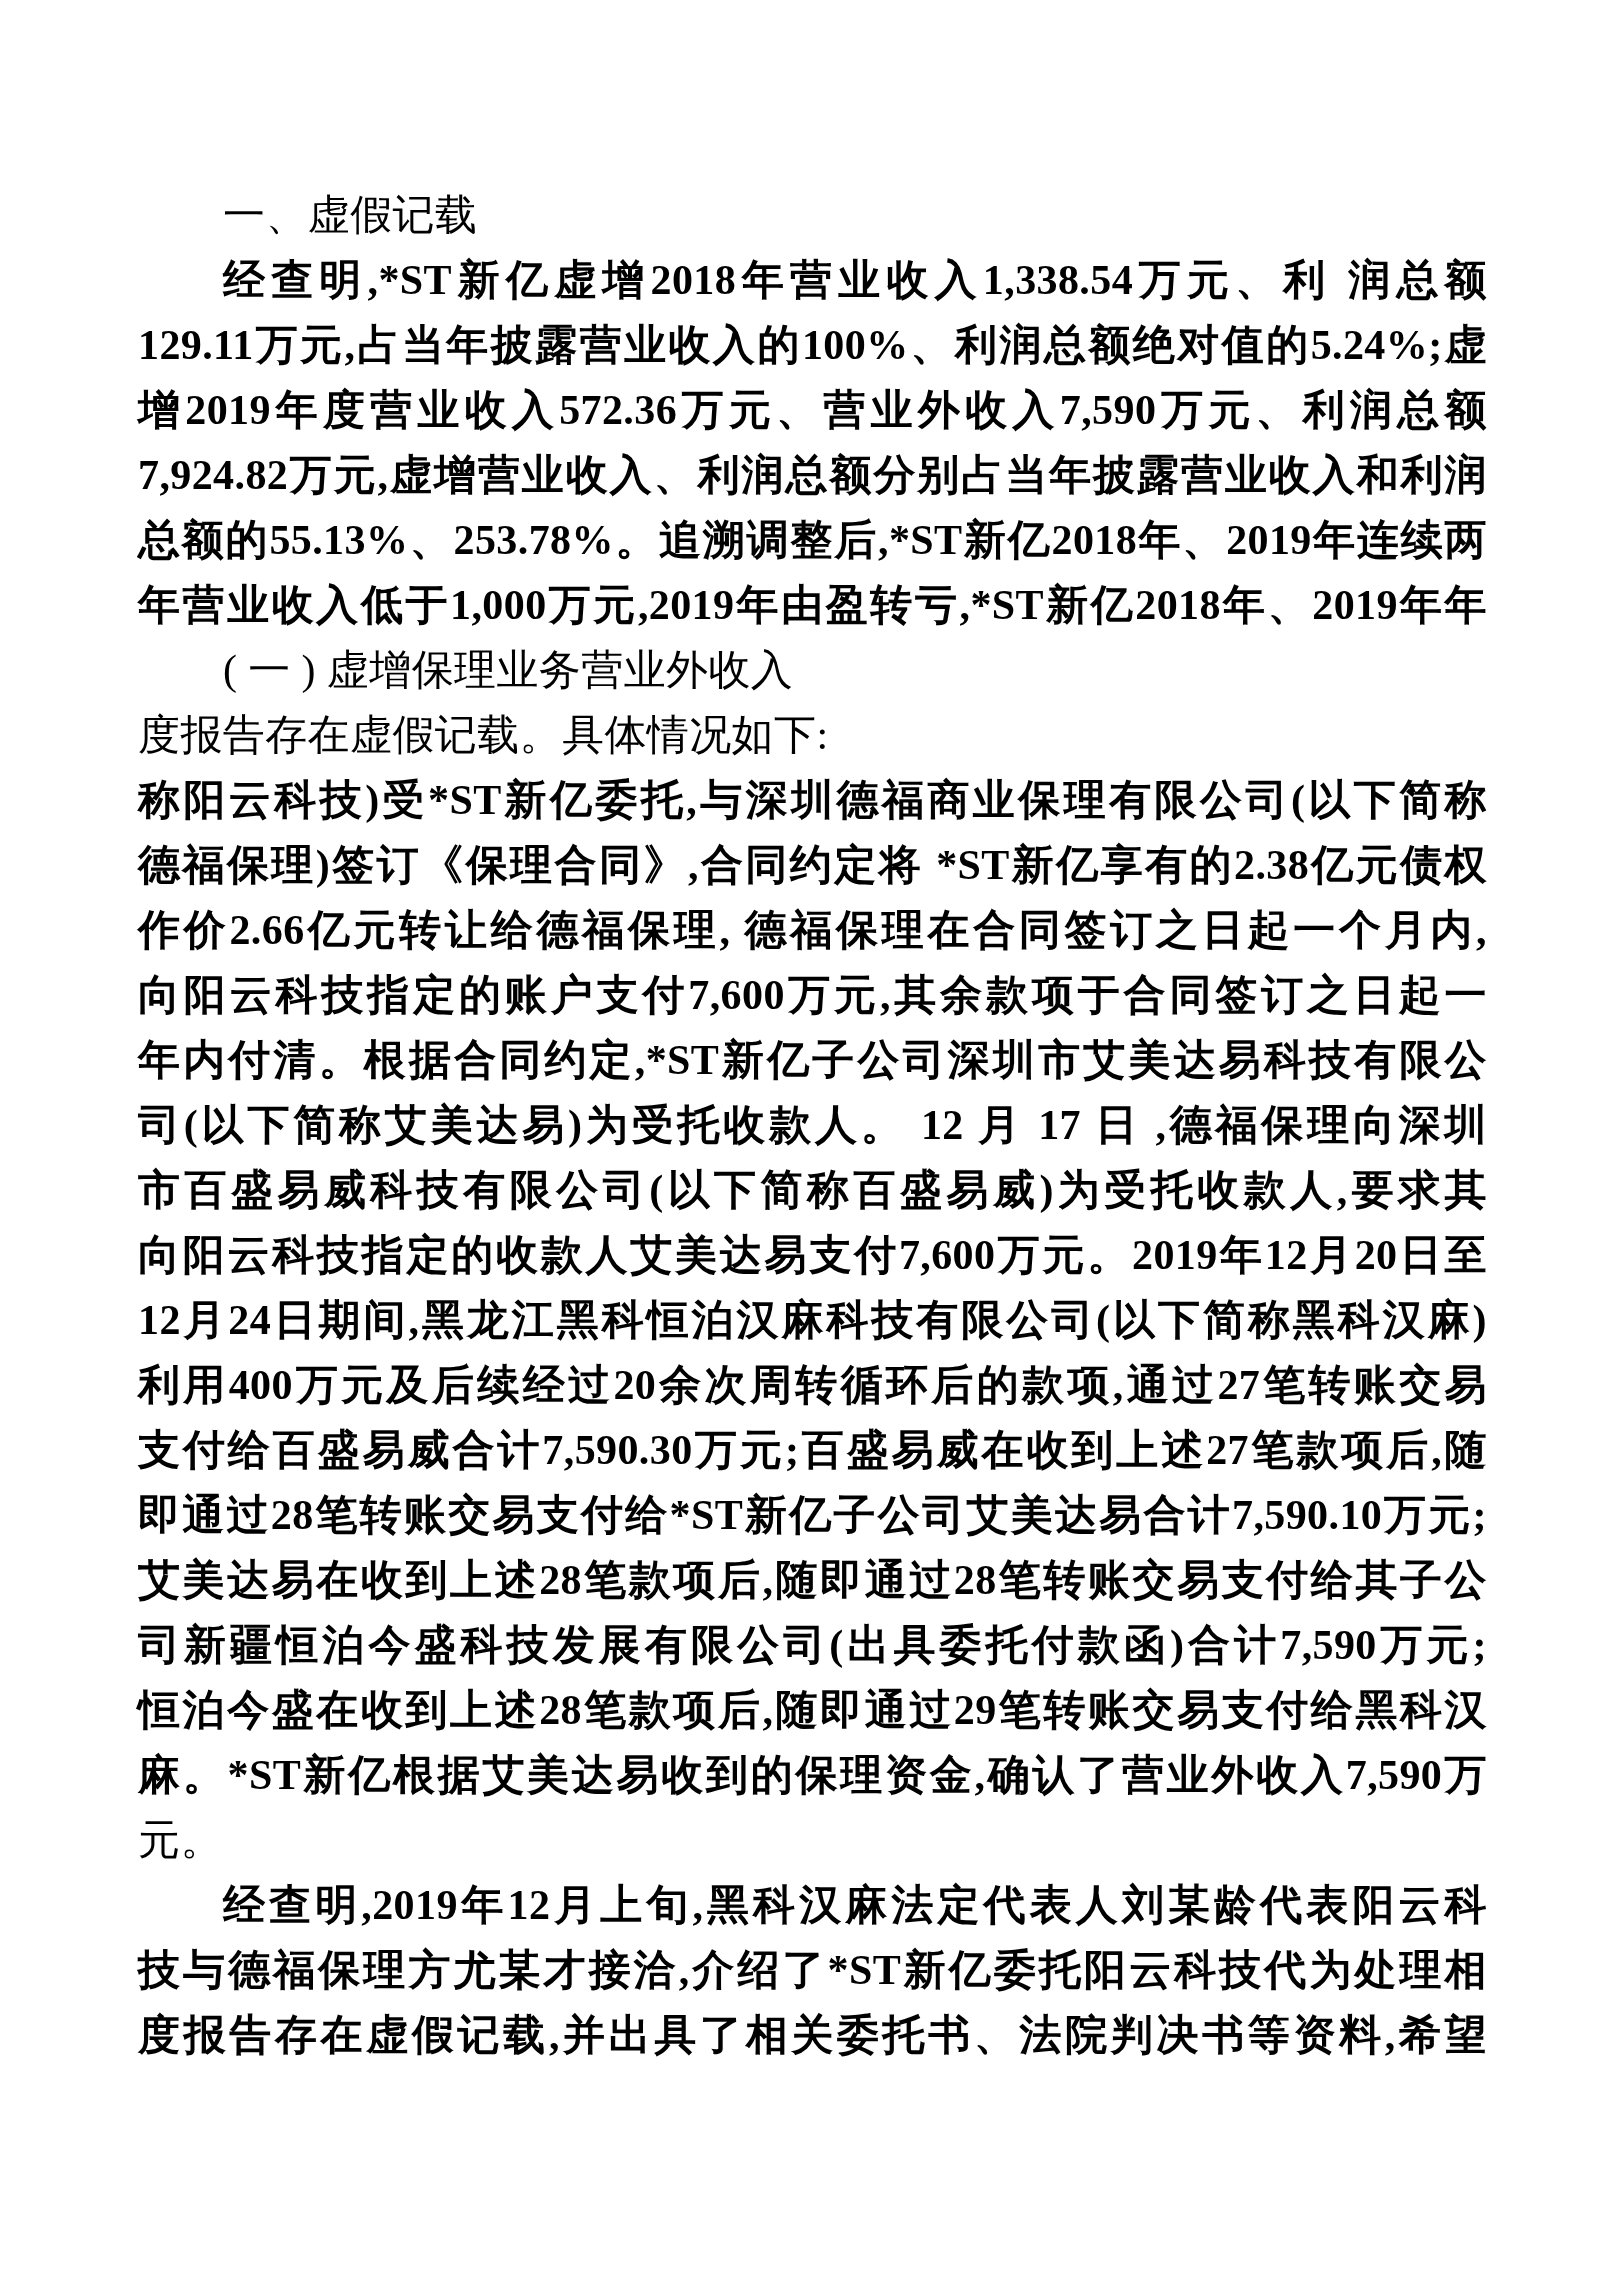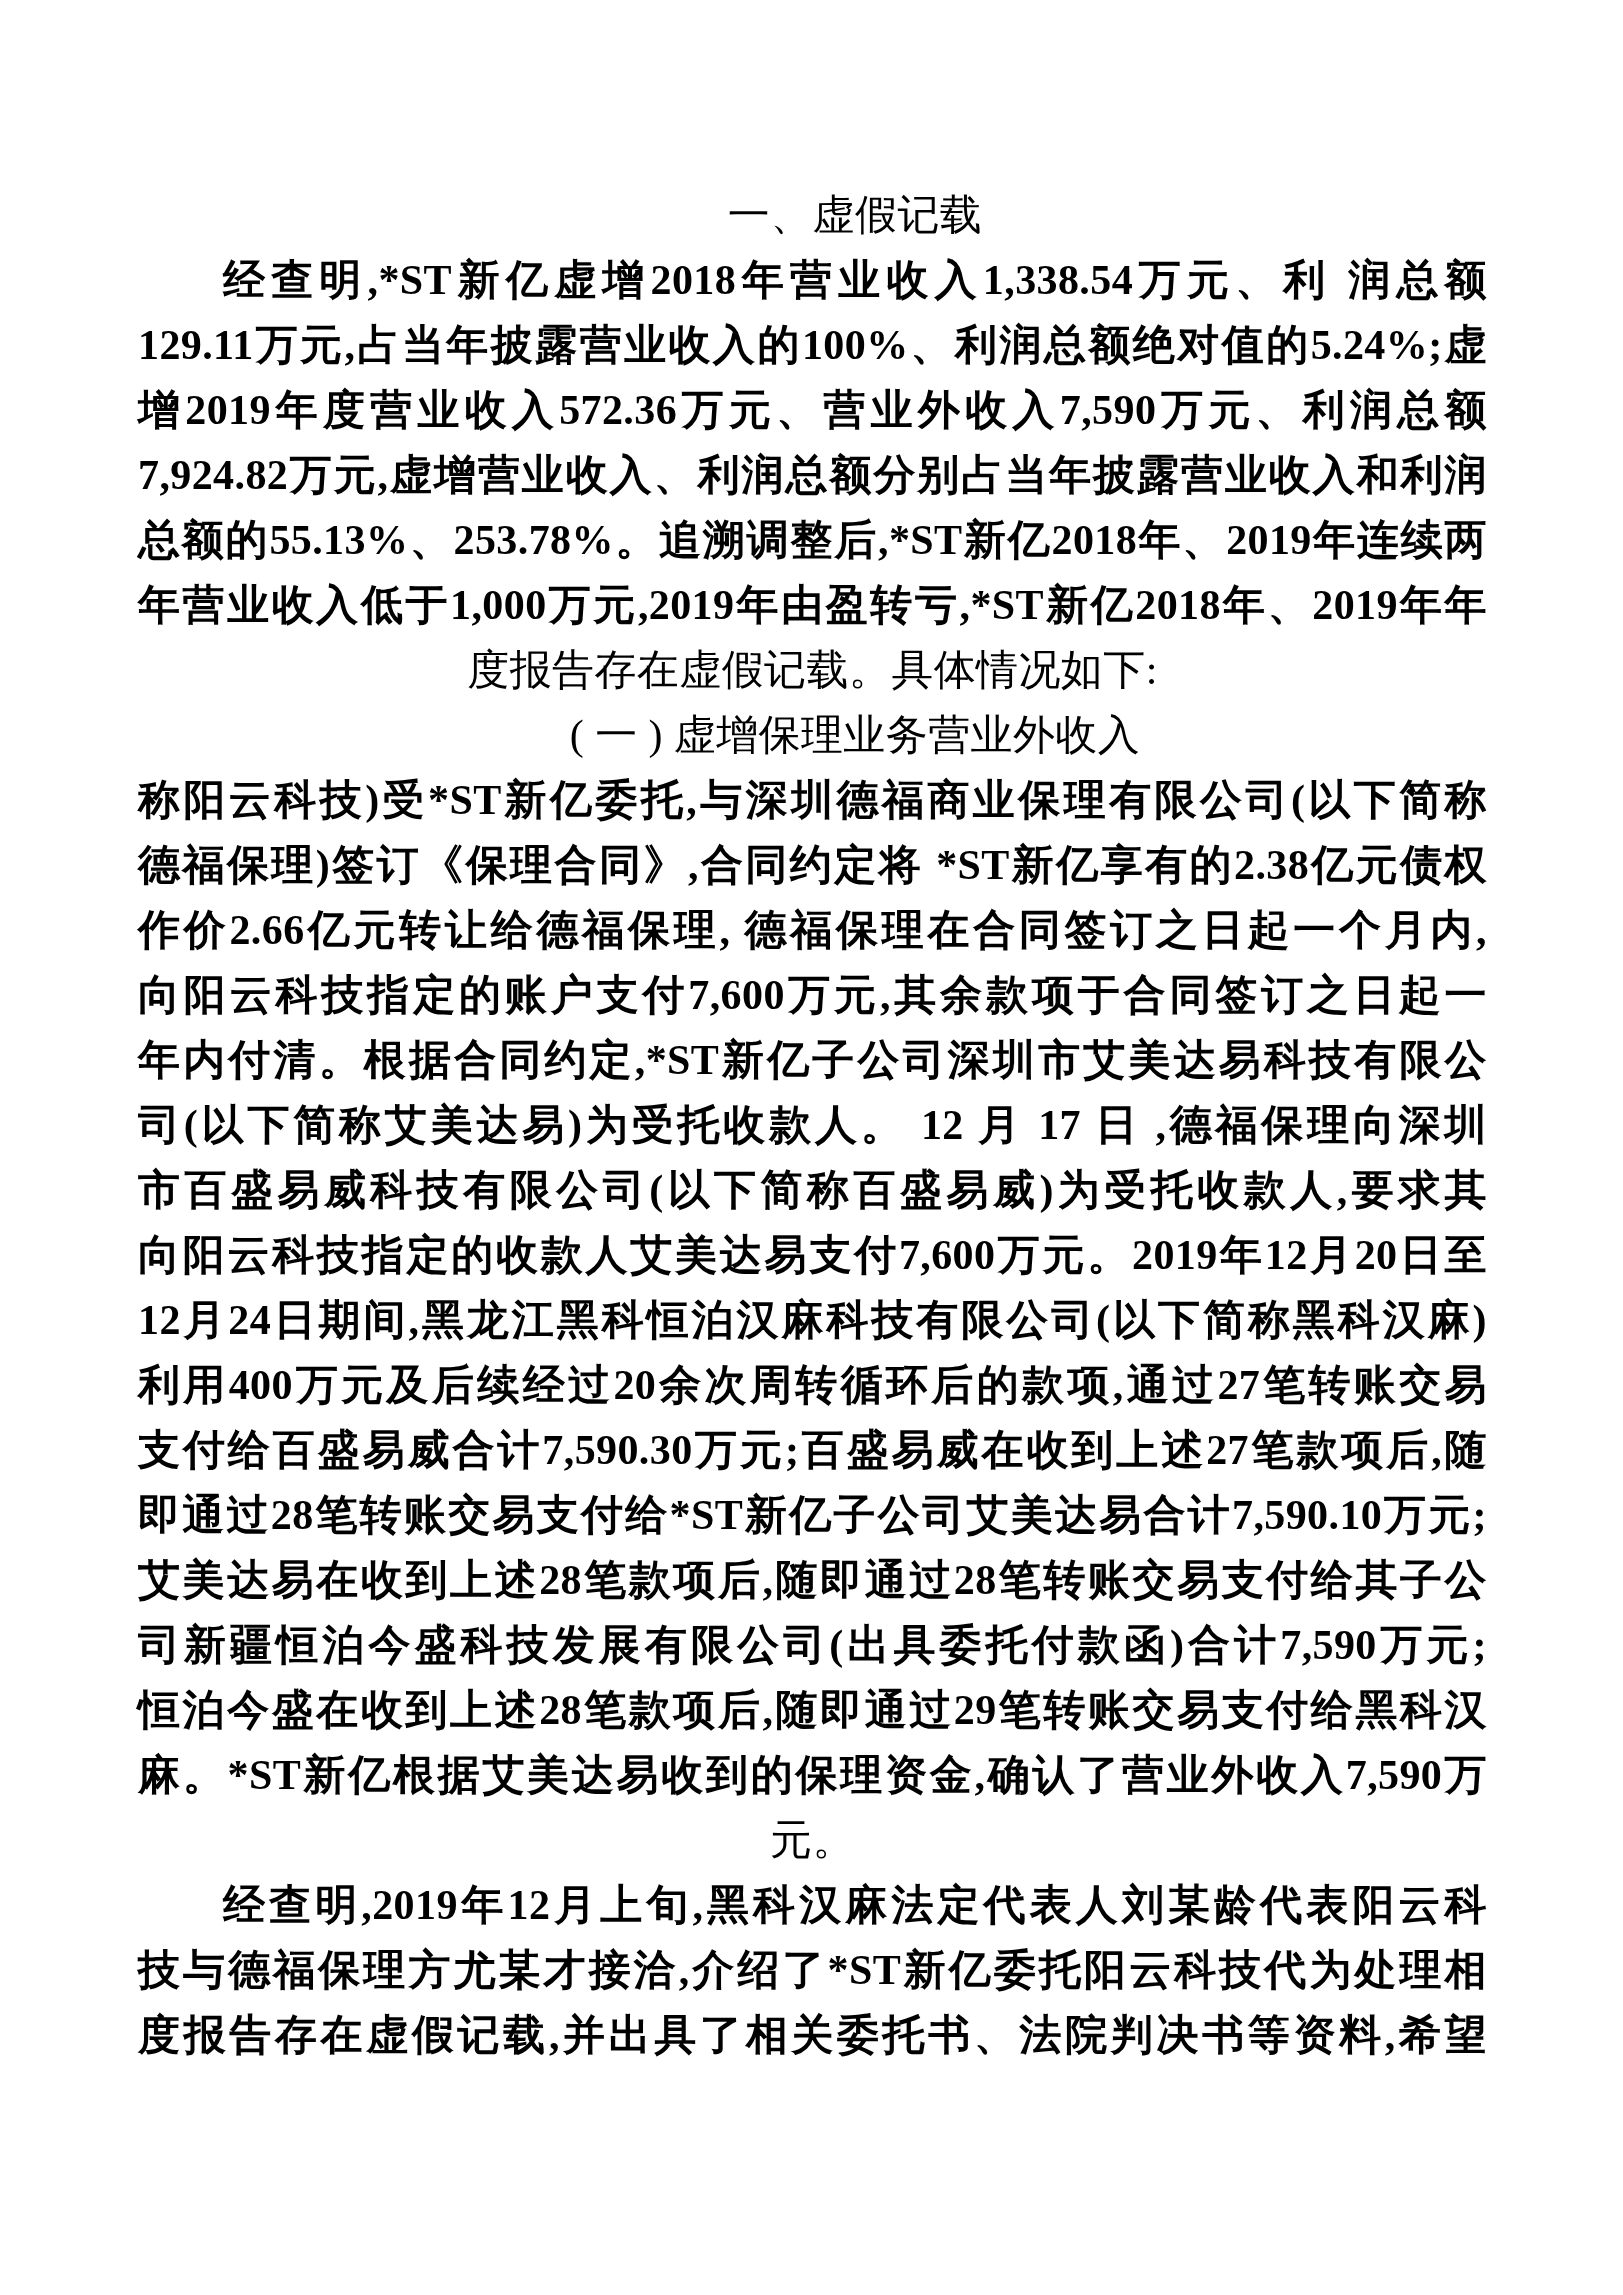--- a/index.html
+++ b/index.html
@@ -19,21 +19,21 @@
     left: 138px;
     top: 183px;
     width: 1349px;
   }
   .line {
     font-family: "Liberation Serif", "DejaVu Serif", serif;
     font-size: 42px;
     line-height: 65px;
     height: 65px;
     color: #000000;
-    text-align: center;
+    text-align: left;
     letter-spacing: 0.4px;
     overflow: visible;
   }
   .line.justify {
     text-align: justify;
     text-align-last: justify;
     font-weight: bold;
     -moz-text-align-last: justify;
   }
   .line.indent {
@@ -45,22 +45,22 @@
 
 <div class="page">
   <div class="textblock" style="color: rgb(0, 0, 0);">
       <div class="line indent">一、虚假记载</div>
       <div class="line justify indent">经查明,*ST新亿虚增2018年营业收入1,338.54万元、利 润总额</div>
       <div class="line justify">129.11万元,占当年披露营业收入的100%、利润总额绝对值的5.24%;虚</div>
       <div class="line justify">增2019年度营业收入572.36万元、营业外收入7,590万元、利润总额</div>
       <div class="line justify">7,924.82万元,虚增营业收入、利润总额分别占当年披露营业收入和利润</div>
       <div class="line justify">总额的55.13%、253.78%。追溯调整后,*ST新亿2018年、2019年连续两</div>
       <div class="line justify">年营业收入低于1,000万元,2019年由盈转亏,*ST新亿2018年、2019年年</div>
+      <div class="line indent">( 一 ) 虚增保理业务营业外收入</div>
       <div class="line">度报告存在虚假记载。具体情况如下:</div>
-      <div class="line indent">( 一 ) 虚增保理业务营业外收入</div>
       <div class="line justify">称阳云科技)受*ST新亿委托,与深圳德福商业保理有限公司(以下简称</div>
       <div class="line justify">德福保理)签订《保理合同》,合同约定将 *ST新亿享有的2.38亿元债权</div>
       <div class="line justify">作价2.66亿元转让给德福保理, 德福保理在合同签订之日起一个月内,</div>
       <div class="line justify">向阳云科技指定的账户支付7,600万元,其余款项于合同签订之日起一</div>
       <div class="line justify">年内付清。根据合同约定,*ST新亿子公司深圳市艾美达易科技有限公</div>
       <div class="line justify">司(以下简称艾美达易)为受托收款人。 12 月 17 日 ,德福保理向深圳</div>
       <div class="line justify">市百盛易威科技有限公司(以下简称百盛易威)为受托收款人,要求其</div>
       <div class="line justify">向阳云科技指定的收款人艾美达易支付7,600万元。2019年12月20日至</div>
       <div class="line justify">12月24日期间,黑龙江黑科恒泊汉麻科技有限公司(以下简称黑科汉麻)</div>
       <div class="line justify">利用400万元及后续经过20余次周转循环后的款项,通过27笔转账交易</div>

